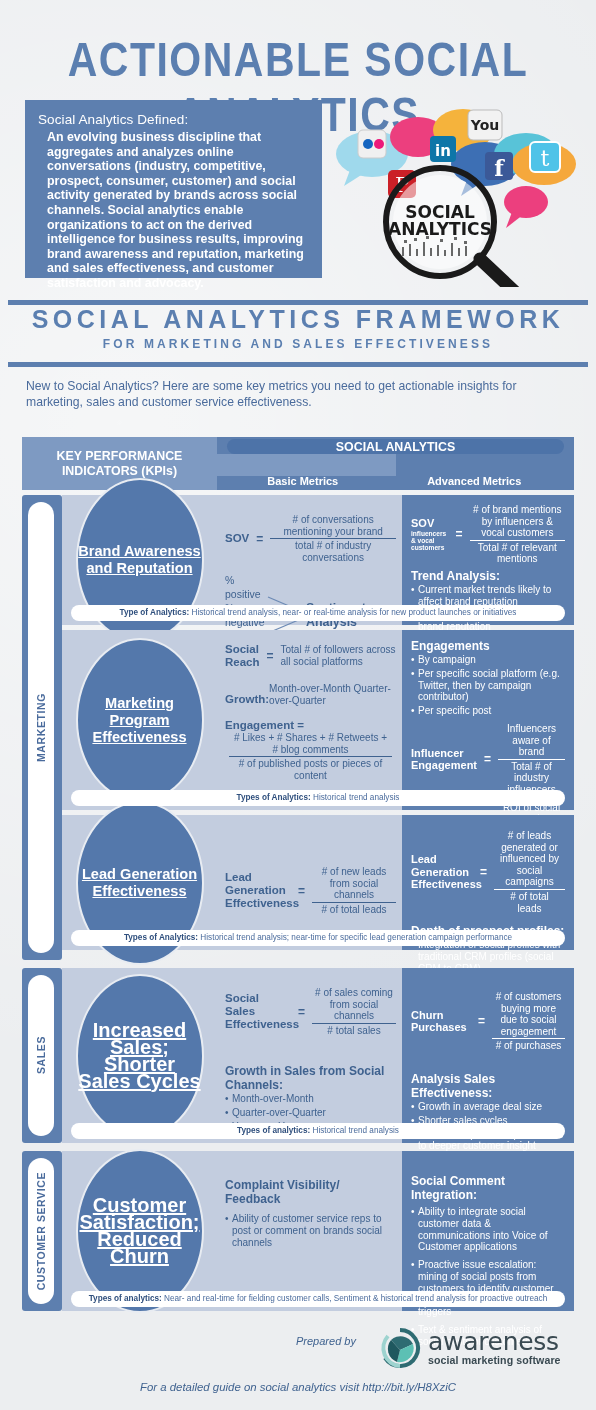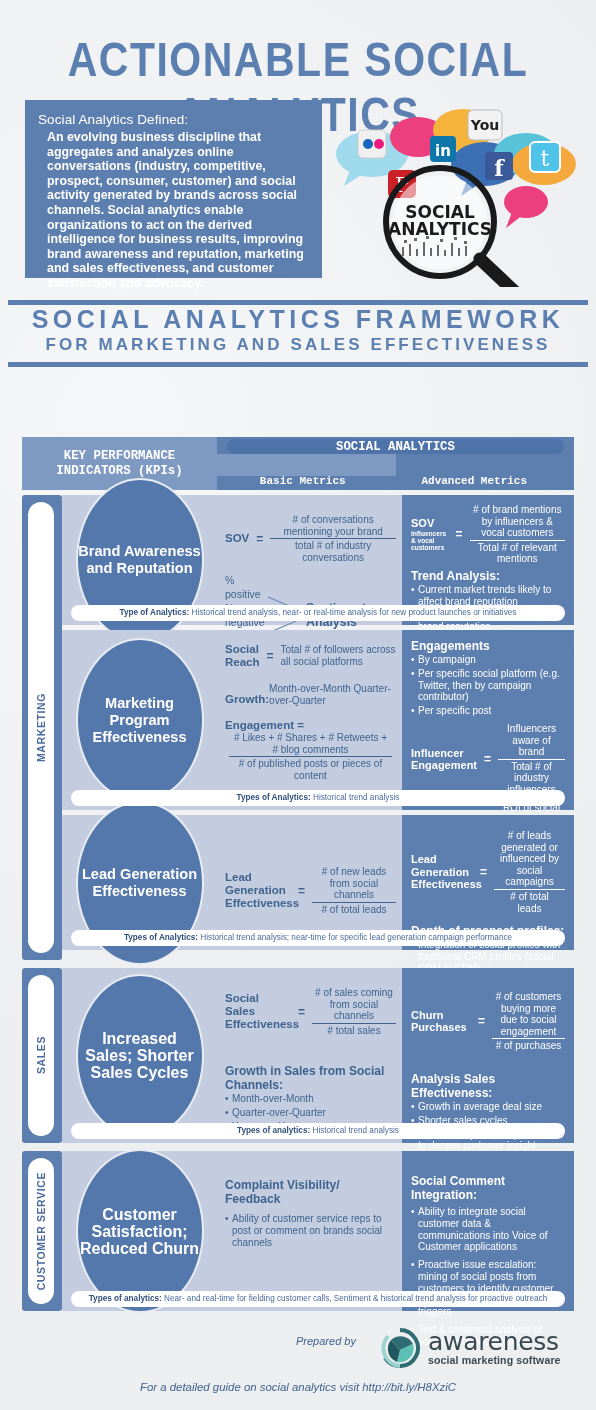--- a/index.html
+++ b/index.html
@@ -38,26 +38,26 @@
   .def-title { font-size: 13.5px; font-weight: normal; margin-bottom: 3px; letter-spacing:.1px;}
   .def-body { font-size: 12.4px; font-weight: bold; line-height: 14.6px; padding-left: 9px; }
 
   
   .social-art { position: absolute; left: 330px; top: 92px; width: 250px; height: 195px; }
 
   
   .fw-rule { position:absolute; left:8px; width:580px; height:5px; background:#5d7faf; }
   .fw-wrap { position: absolute; left: 0; top: 305px; width: 596px; }
   .fw-t1 { text-align:center; font-size:25px; font-weight:bold; color:#5b7fb0; letter-spacing:4.5px; line-height:29px; }
-  .fw-t2 { text-align:center; font-size:17px; font-weight:bold; color:#5b7fb0; letter-spacing:3.1px; line-height:21px;}
+  .fw-t2 { text-align:center; font-size:12px; font-weight:bold; color:#5b7fb0; letter-spacing:3.1px; line-height:21px;}
   .intro { position:absolute; left:26px; top:378px; width:548px; font-size:12.2px; color:#4a6b9c; line-height:16px; }
 
   
   .table { position:absolute; left:22px; top:437px; width:552px; }
-  .hdr { display:flex; height:53px;font-family:Liberation Mono, monospace; }
+  .hdr { display:flex; height:53px; }
   .hdr-kpi {
     width:195px; background:#7e9ac2; color:#fff; font-weight:bold; font-size:12.4px;
     display:flex; flex-direction:column; align-items:center; justify-content:center; line-height:15px;
     text-align:center;
   }
   .hdr-sa { flex:1; background:#5d7faf; position:relative; }
   .hdr-sa-title { position:absolute; left:0; right:0; top:3px; text-align:center; color:#fff; font-weight:bold; font-size:12.4px;}
   .hdr-sa-sub { position:absolute; left:0; right:14px; bottom:3px; display:flex; }
   .hdr-sa-sub > div { flex:1; text-align:center; color:#fff; font-weight:bold; font-size:11px; }
   .hdr-basic-bg { position:absolute; left:0; top:17px; width:50%; height:22px; background:#7e9ac2; }
@@ -77,23 +77,23 @@
   }
   .rows { margin-left:40px; }
 
   .row { position:relative; display:flex; margin-bottom:5px; background:#c3cddf; }
   .row:last-child { margin-bottom:0; }
   .cell-kpi { width:155px; position:relative; display:flex; align-items:center; justify-content:center; }
   .circle {
     width:128px; height:164px; border-radius:50%;
     background:#5478ab; border:2px solid #e8ecf2;
     color:#fff; font-weight:bold; font-size:14.6px; line-height:17px;
-    display:flex; align-items:center; justify-content:center; text-align:center;
-  }
-  .circle.sm { font-size:16px; }
+    display:flex; align-items:center; justify-content:center; text-align:center;text-decoration:underline;
+  }
+  .circle.sm { font-size:20px; }
   .cell-basic { width:185px; background:#c3cddf; color:#3f628f; position:relative; padding:9px 6px 6px 8px; }
   .cell-adv { flex:1; background:#5d7faf; color:#ffffff; position:relative; padding:9px 9px 6px 9px; }
 
   .banner {
     position:absolute; left:0; right:0; bottom:4px; margin:0 9px;
     background:#ffffff; border-radius:9px; text-align:center;
     font-size:8.2px; color:#4a6b9c; padding:3px 6px; line-height:10px;
     z-index:5;
   }
   .banner b { color:#2f4f7d; }
@@ -209,20 +209,21 @@
     </svg>
   </div>
 
   <div class="fw-rule" style="top:300px;"></div>
   <div class="fw-wrap">
     <div class="fw-t1">SOCIAL ANALYTICS FRAMEWORK</div>
     <div class="fw-t2">FOR MARKETING AND SALES EFFECTIVENESS</div>
   </div>
   <div class="fw-rule" style="top:362px;"></div>
 
+  <div class="intro">New to Social Analytics? Here are some key metrics you need to get actionable insights for marketing, sales and customer service effectiveness.</div>
 
   <div class="table">
 
     <div class="hdr">
       <div class="hdr-kpi">
         <span>KEY PERFORMANCE</span>
         <span>INDICATORS (KPIs)</span>
       </div>
       <div class="hdr-sa">
         <div class="hdr-basic-bg"></div>

